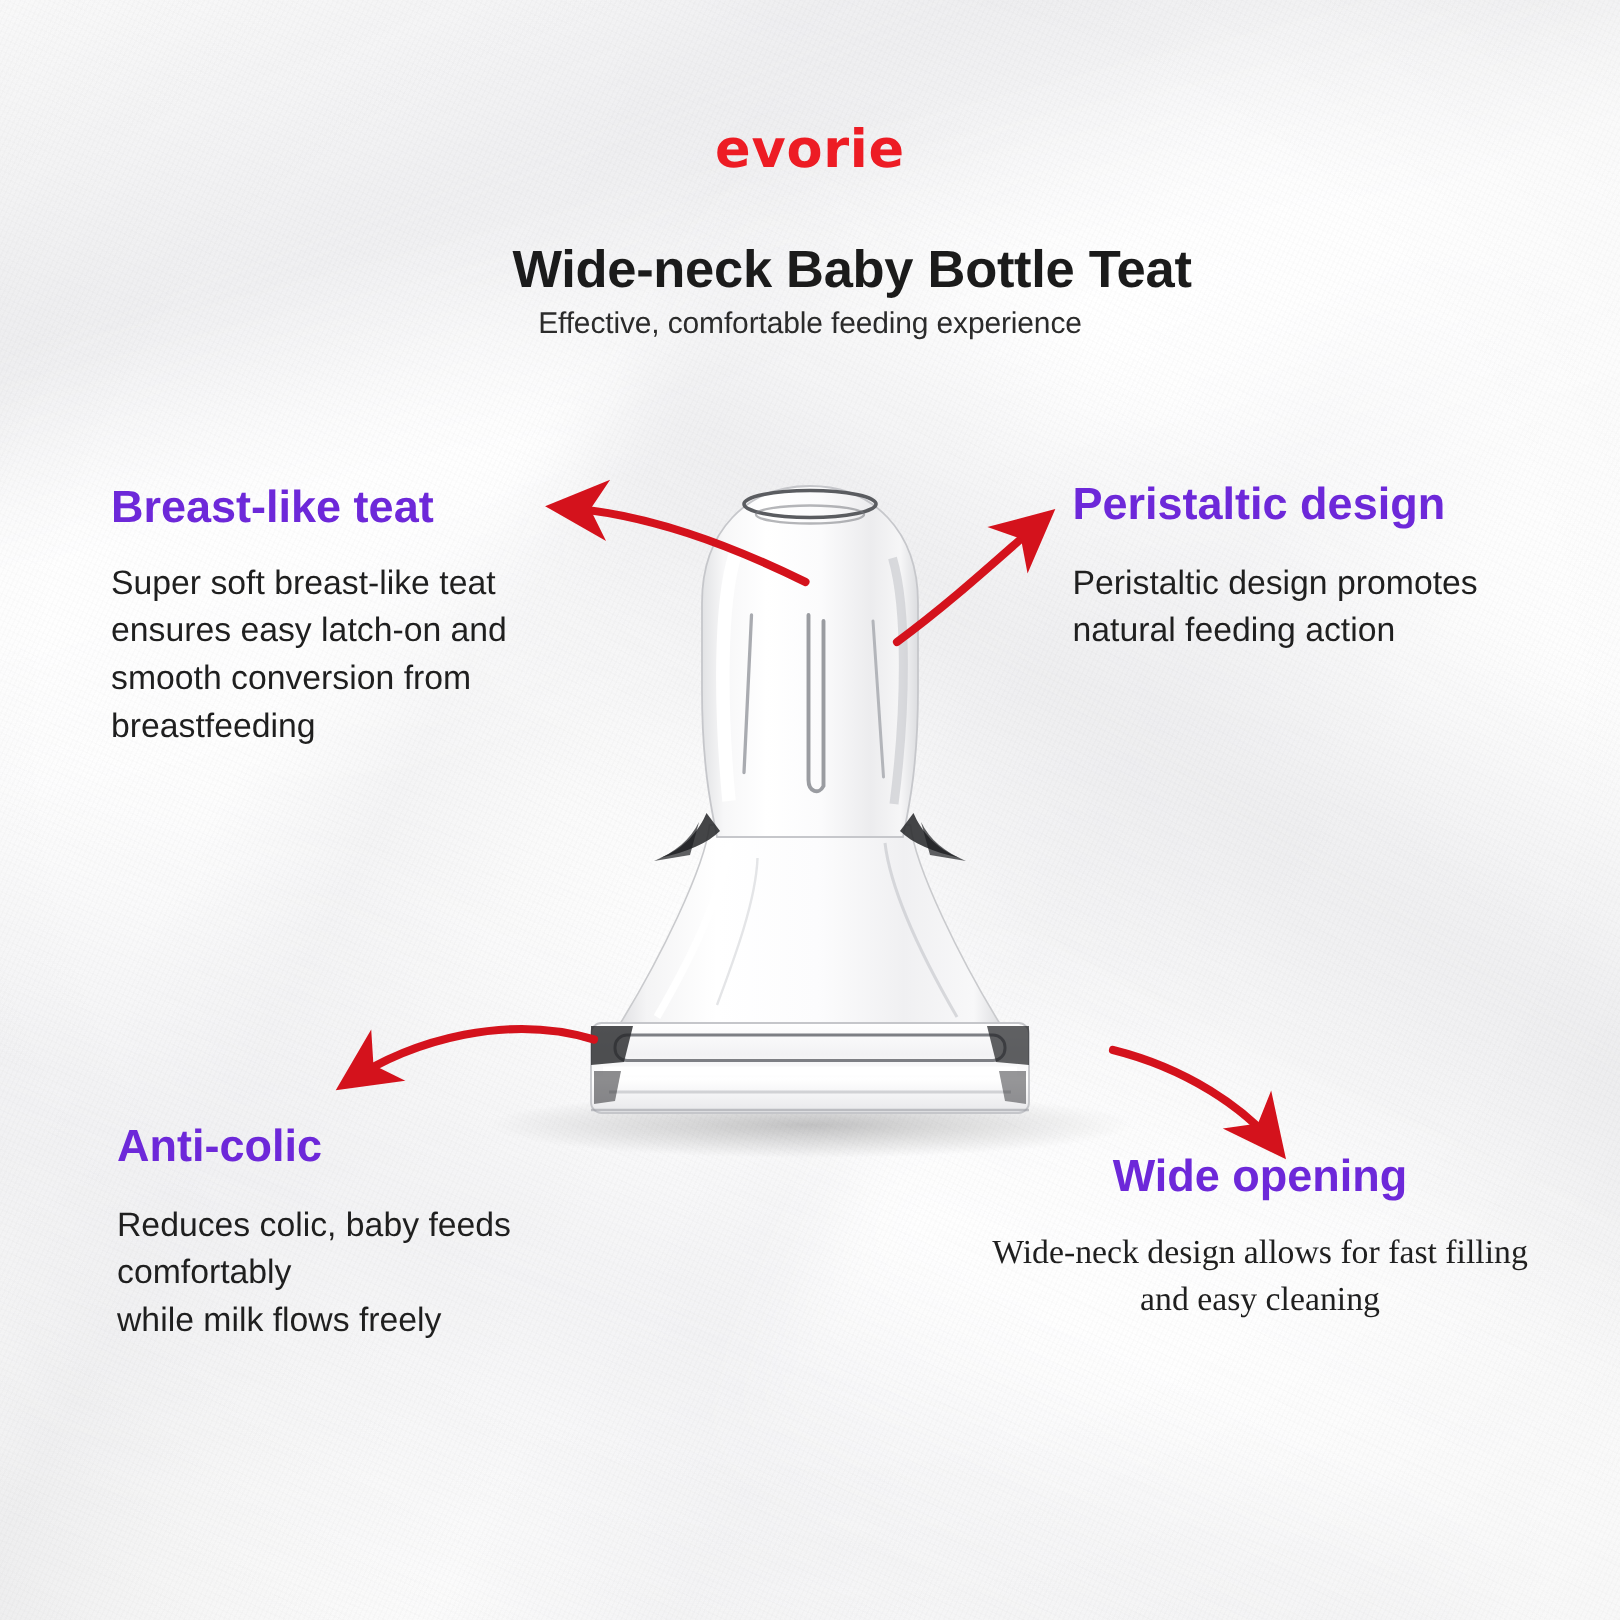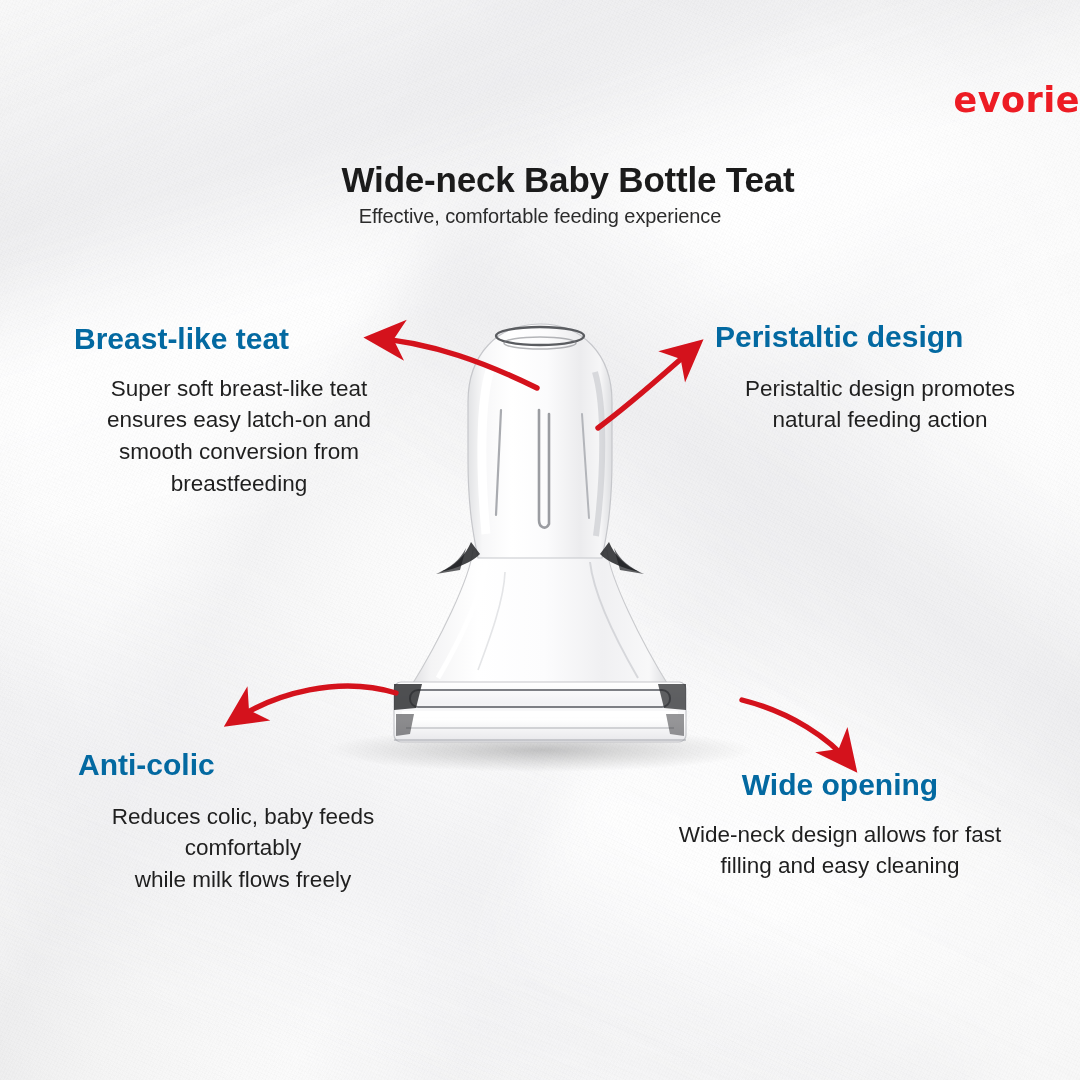--- a/index.html
+++ b/index.html
@@ -53,40 +53,40 @@
       repeating-linear-gradient(115deg, rgba(0,0,0,.030) 0px, rgba(0,0,0,.030) 1px, rgba(255,255,255,0) 1px, rgba(255,255,255,0) 3px),
       repeating-linear-gradient(25deg, rgba(0,0,0,.018) 0px, rgba(0,0,0,.018) 1px, rgba(255,255,255,0) 1px, rgba(255,255,255,0) 4px);
   }
   .vignette{
     position:absolute;inset:0;
     background:radial-gradient(ellipse 82% 78% at 50% 45%, rgba(255,255,255,0) 56%, rgba(0,0,0,.035) 100%);
   }
 
   
   .logo{
-    position:absolute;top:80px;left:0;width:1080px;text-align:right;
+    position:absolute;top:80px;left:0;width:1080px;text-align:center;
     font-size:35px;font-weight:700;letter-spacing:.5px;
     color:#ed1c24;font-family:"DejaVu Sans", sans-serif;
   }
   .title{
     position:absolute;top:160px;left:0;width:1080px;text-align:center;
     font-size:35px;font-weight:700;color:#1b1b1b;letter-spacing:-.2px;padding-left:28px;
   }
   .subtitle{
     position:absolute;top:205px;left:0;width:1080px;text-align:center;
     font-size:20px;font-weight:400;color:#2b2b2b;letter-spacing:-.1px;
   }
 
   
   .product{position:absolute;left:290px;top:310px;width:500px;height:470px;}
 
   
   .callout{position:absolute;}
-  .c-head{color:#0369a1;font-weight:700;font-size:30px;line-height:1.15;white-space:nowrap;}
-  .c-body{color:#1f1f1f;font-weight:400;font-size:22.5px;line-height:1.42;margin-top:16px;text-align:center;}
+  .c-head{color:#6d28d9;font-weight:700;font-size:30px;line-height:1.15;white-space:nowrap;}
+  .c-body{color:#1f1f1f;font-weight:400;font-size:22.5px;line-height:1.42;margin-top:16px;}
 
   .co-tl{left:74px;top:322px;}
   .co-tr{left:715px;top:320px;}
   .co-tr .c-body{margin-top:18px;}
   .co-bl{left:78px;top:748px;}
   .co-bl .c-body{margin-top:18px;}
   .co-br{left:645px;top:768px;width:390px;text-align:center;}
   .co-br .c-body{margin-top:16px;}
 
   .arrows{position:absolute;inset:0;pointer-events:none;}
@@ -215,16 +215,16 @@
 while milk flows freely</div>
   </div>
 
   <div class="callout co-tr">
     <div class="c-head">Peristaltic design</div>
     <div class="c-body" style="width:330px;">Peristaltic design promotes natural feeding action</div>
   </div>
 
   <div class="callout co-br">
     <div class="c-head">Wide opening</div>
-    <div class="c-body" style="width:360px;margin:16px auto 0;">Wide-neck design allows for fast filling and easy cleaning</div>
+    <div class="c-body" style="width:360px;margin:16px auto 0;font-family:Liberation Serif, serif;">Wide-neck design allows for fast filling and easy cleaning</div>
   </div>
 
 </div>
 
 </body></html>

